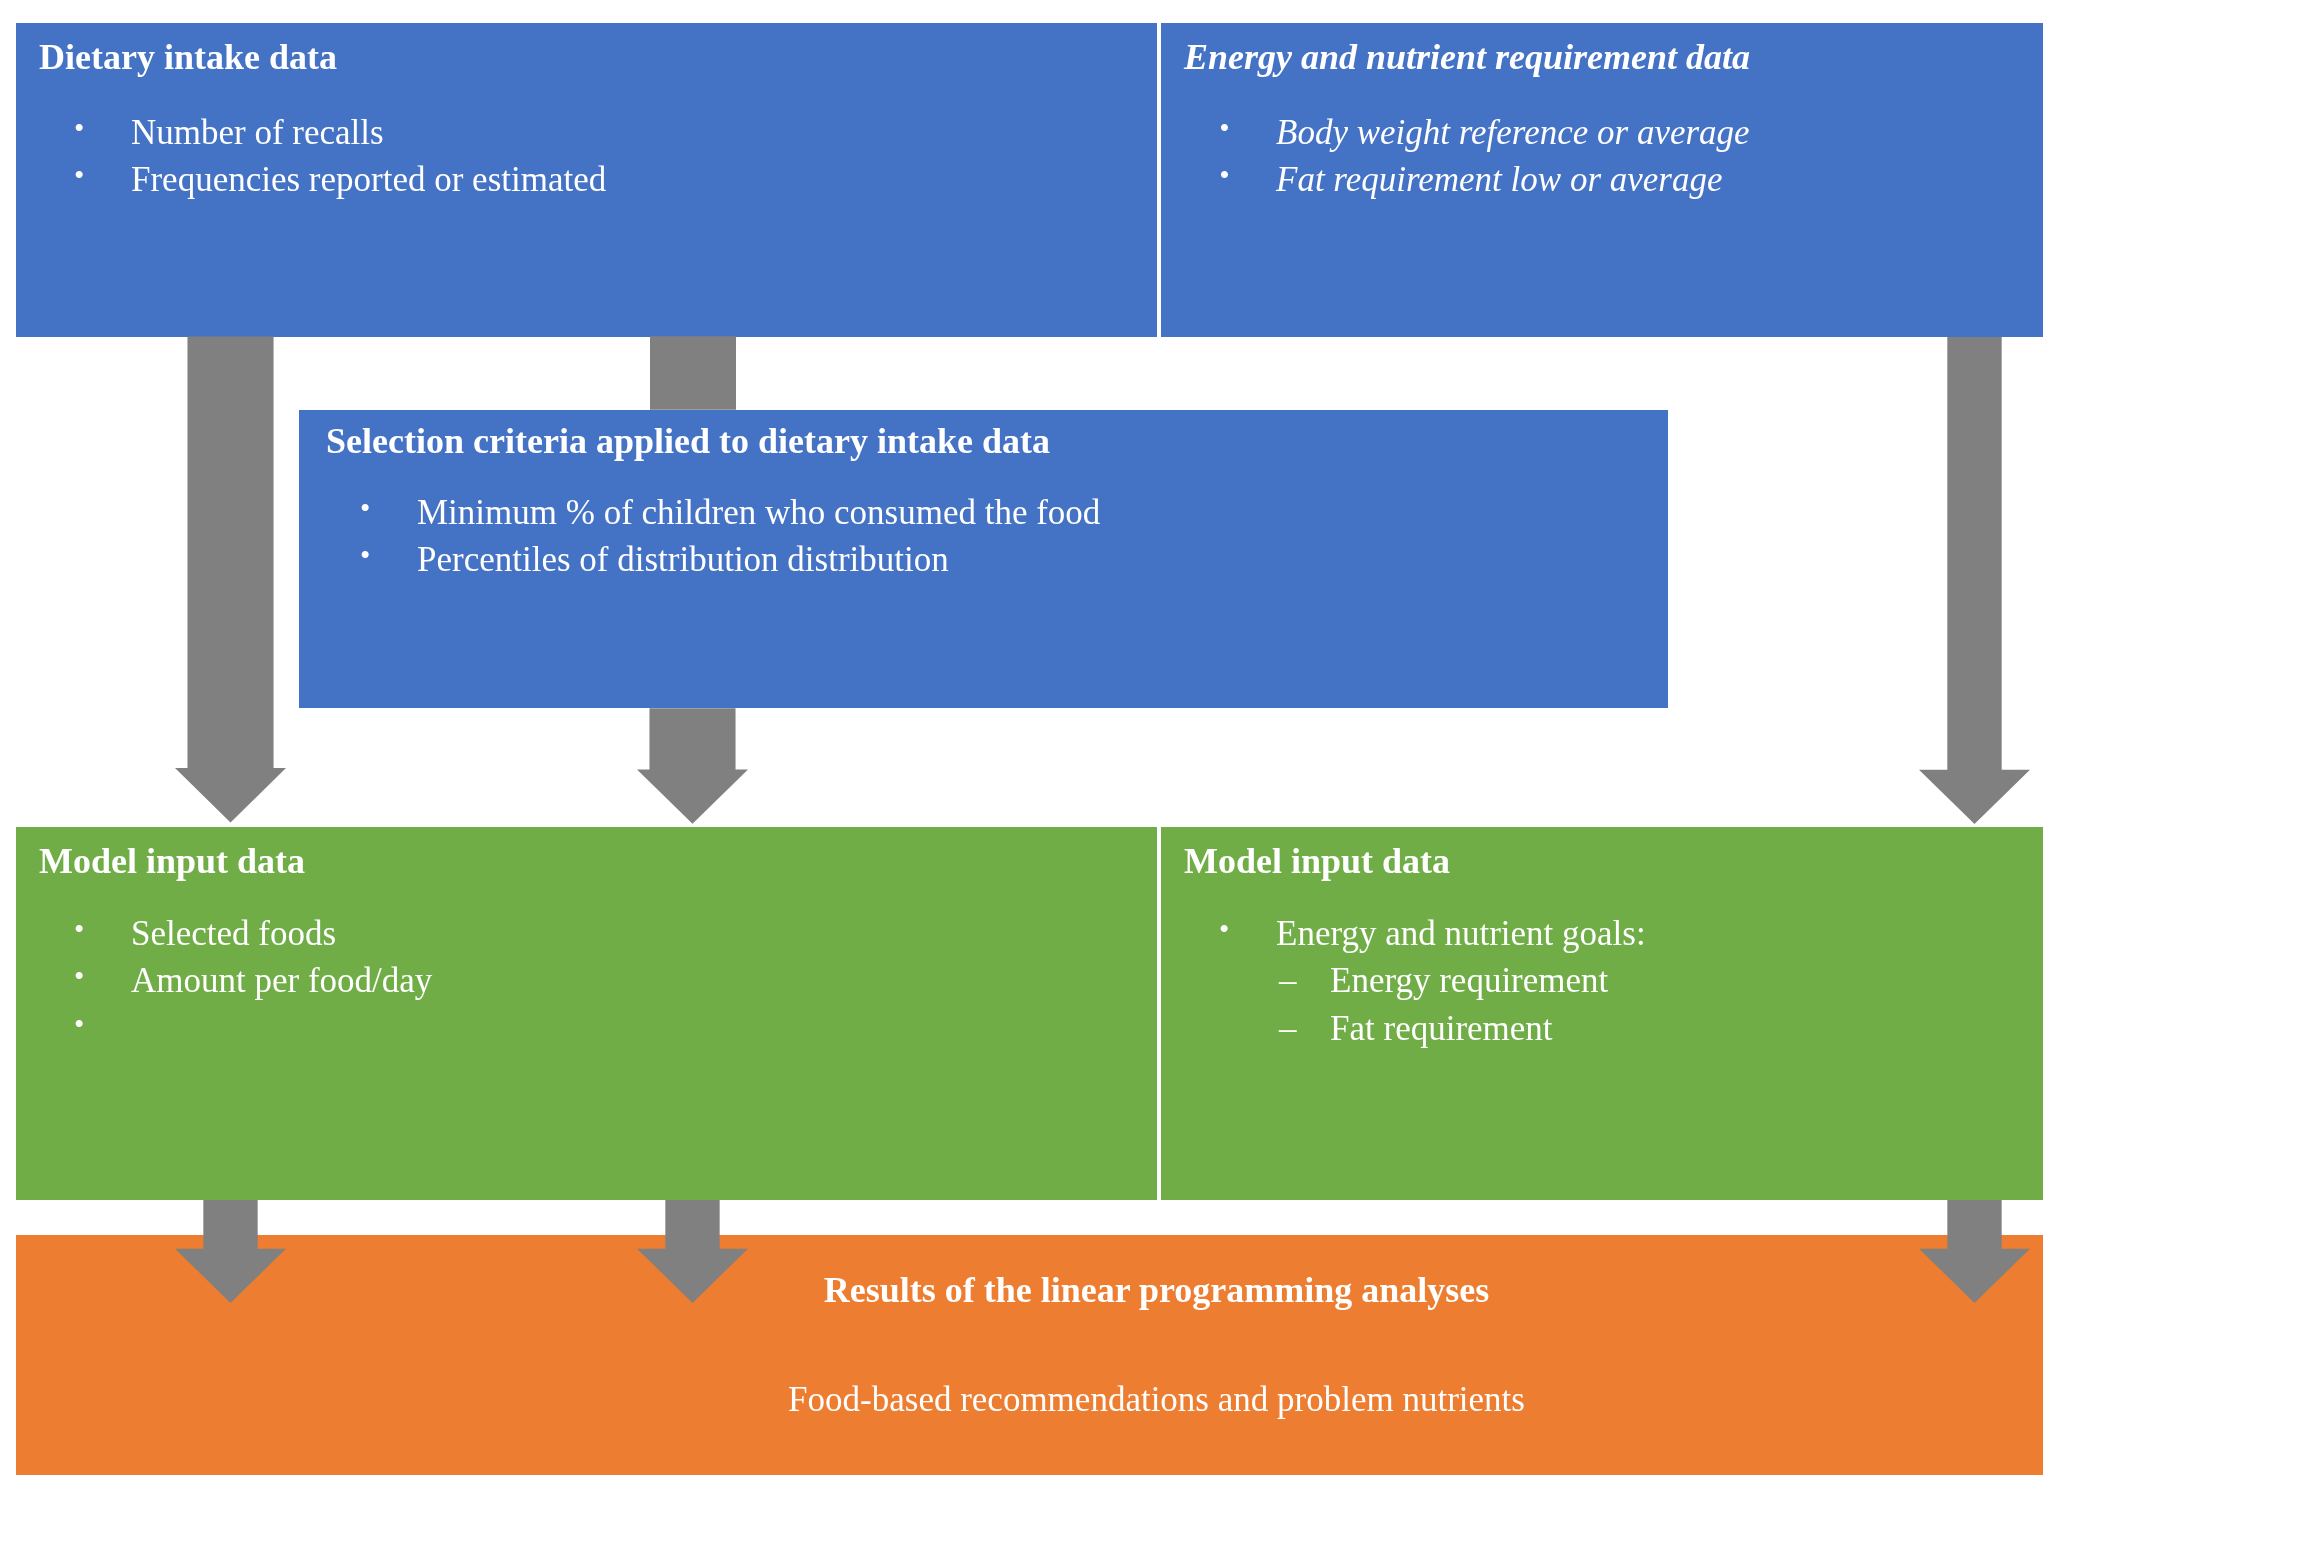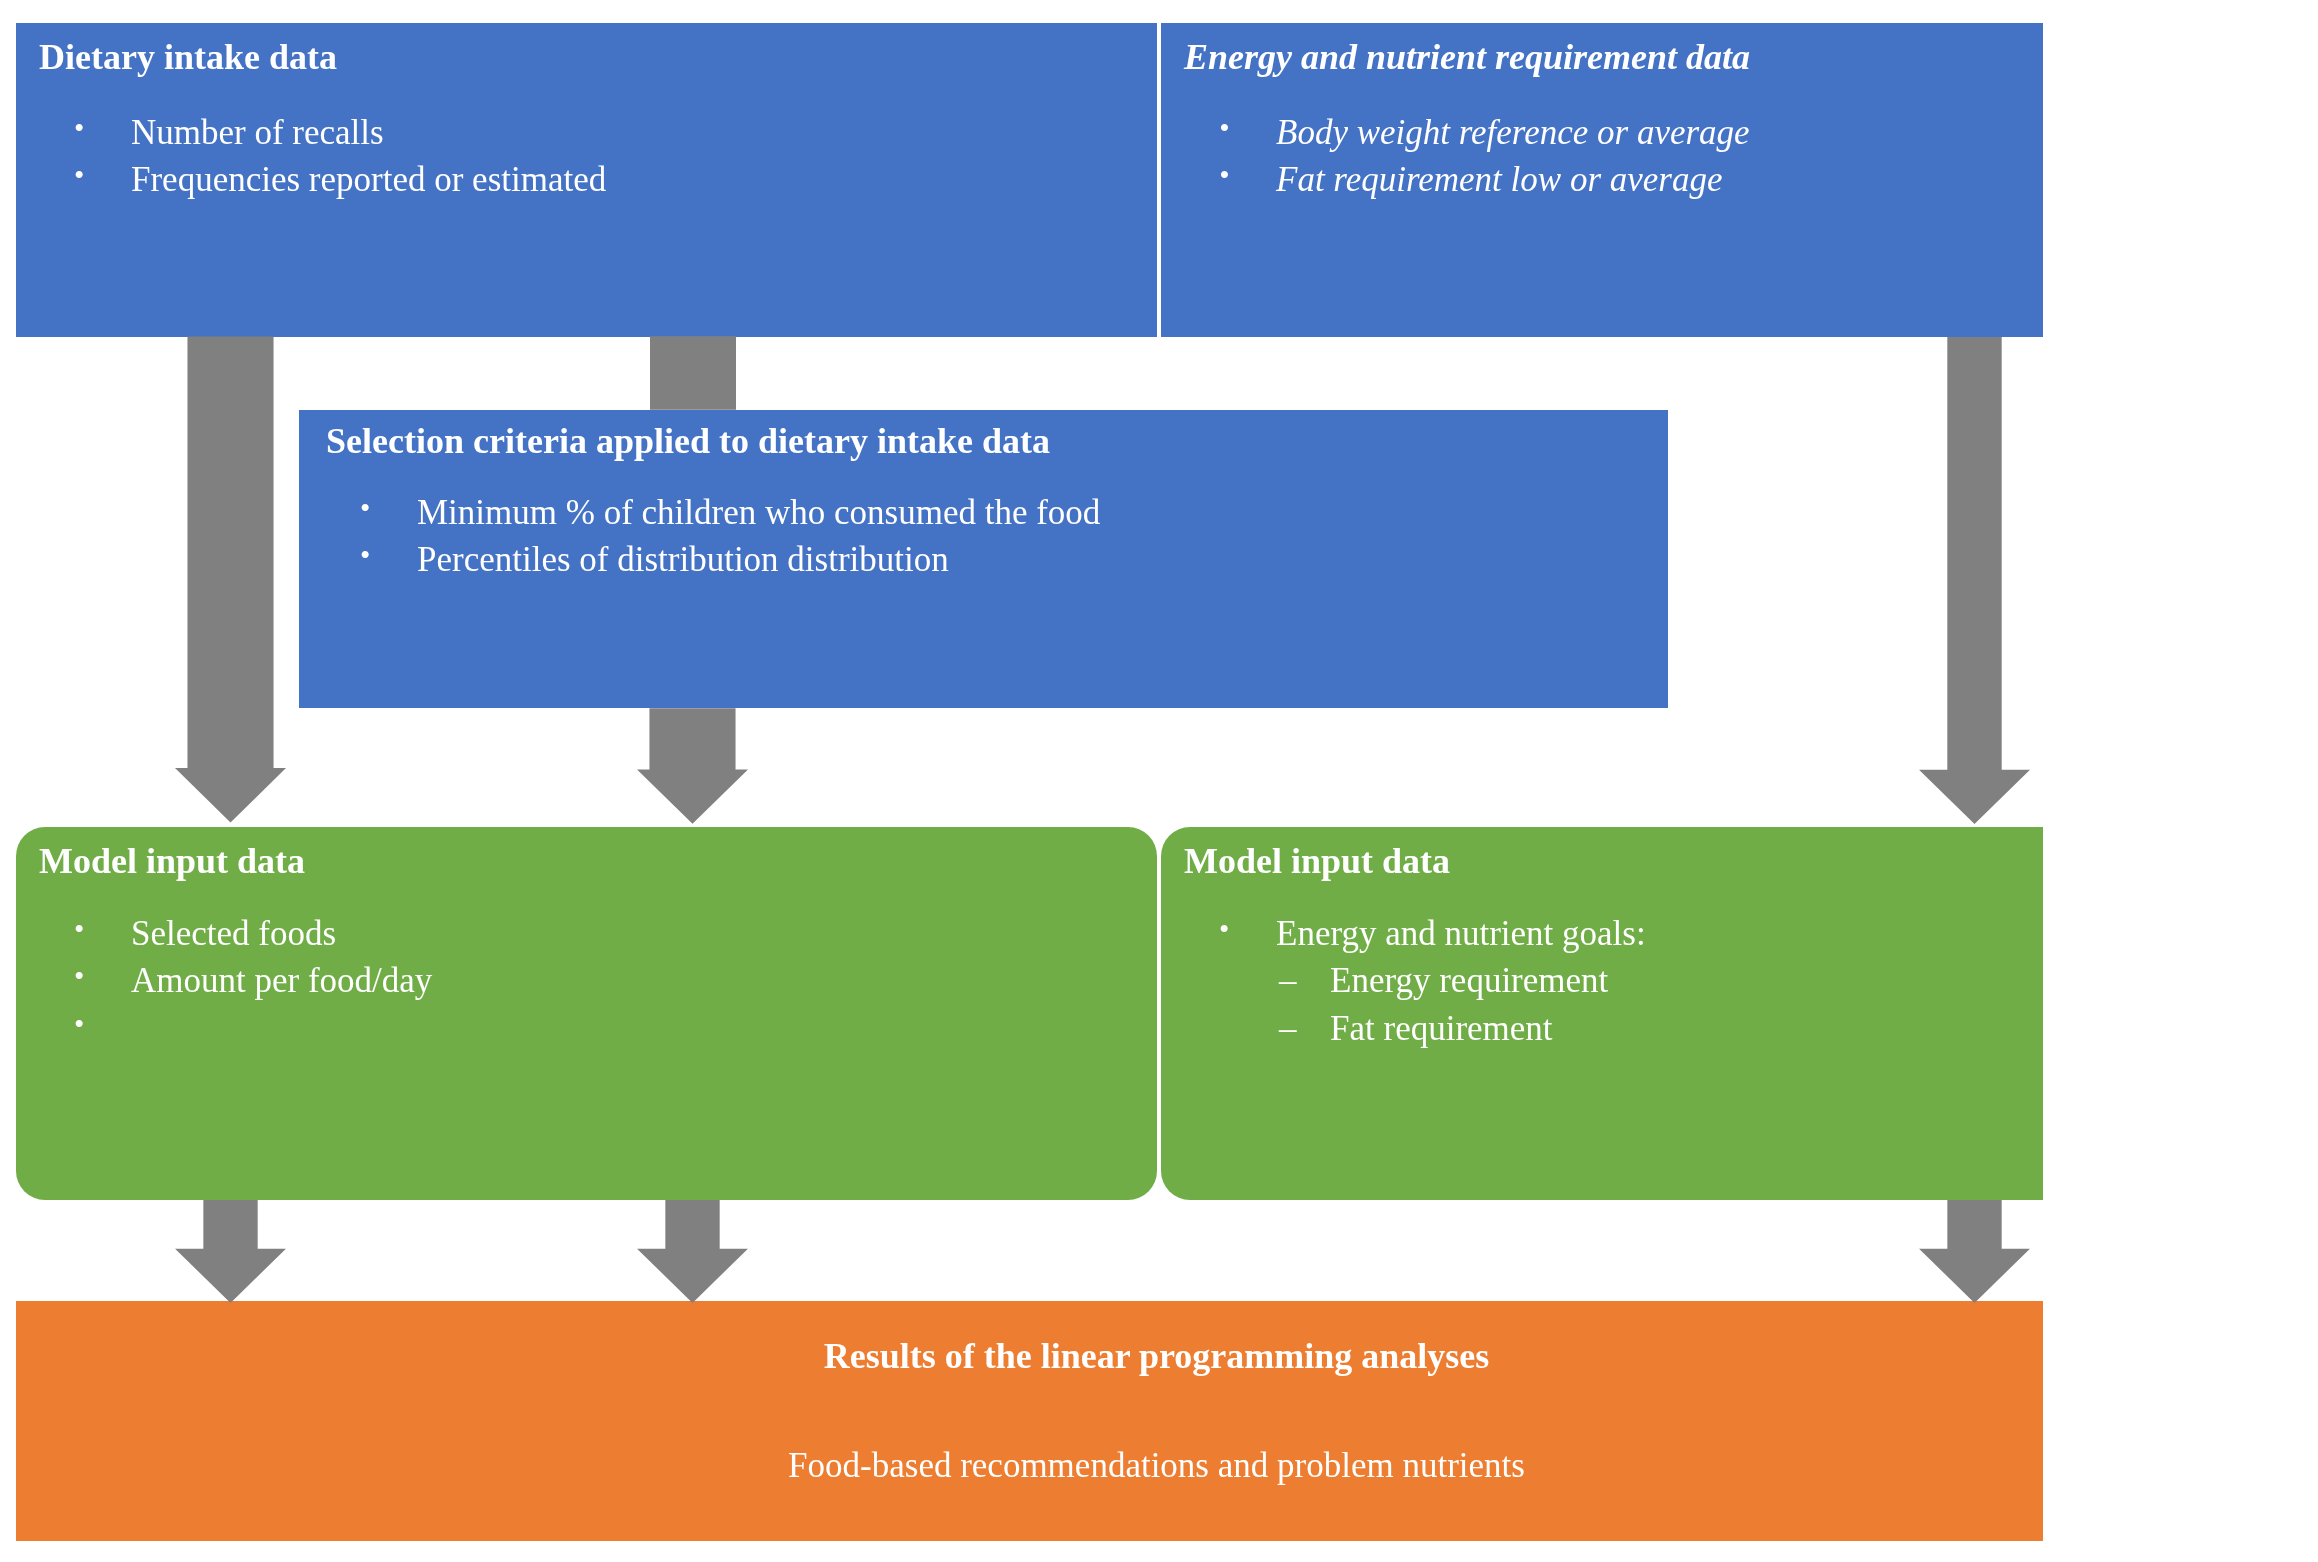--- a/index.html
+++ b/index.html
@@ -18,21 +18,21 @@
     overflow: hidden;
   }
 
   
   .box {
     position: absolute;
     box-sizing: border-box;
     color: #ffffff;
   }
   .box-blue   { background: #4472C4; }
-  .box-green  { background: #70AD47; border-radius: 29px; }
+  .box-green  { background: #70AD47; }
   .box-orange { background: #ED7D31; }
 
   .box-title {
     font-weight: bold;
     font-size: 36px;
     line-height: 1.0;
     white-space: nowrap;
   }
 
   ul.bullets {
@@ -171,21 +171,21 @@
         <span class="dash">–</span>
         <span>Energy requirement</span>
       </li>
       <li>
         <span class="dash">–</span>
         <span>Fat requirement</span>
       </li>
     </ul>
   </div>
 
-  <div class="box box-orange" style="left:16px; top:1301px; width:2281px; height:240px; padding-top:34px;">
+  <div class="box box-orange" style="left:16px; top:1235px; width:2281px; height:240px; padding-top:34px;">
     <div class="center-line bold">Results of the linear programming analyses</div>
     <div class="center-line" style="margin-top:67px;">Food-based recommendations and problem nutrients</div>
   </div>
 
   <div class="arrow" style="left:175px; top:336px;">
     <svg width="111" height="487" viewBox="0 0 196 858">
       <polygon points="22,0 174,0 174,762 196,762 98,858 0,762 22,762" fill="#808080"></polygon>
     </svg>
   </div>
 

